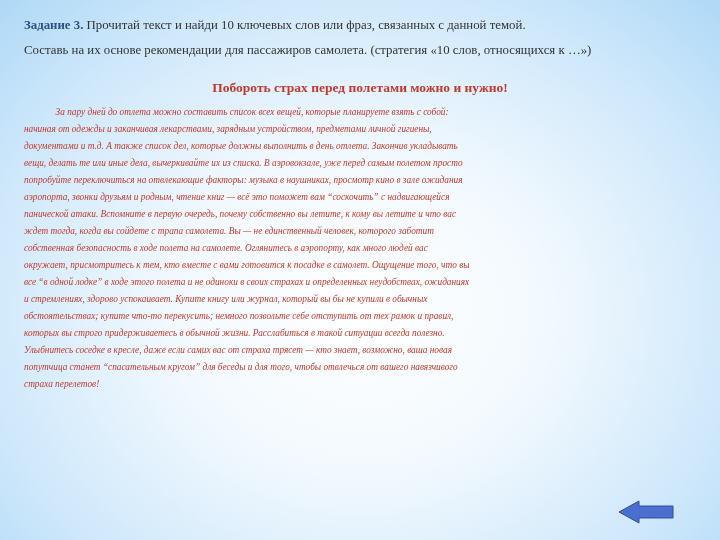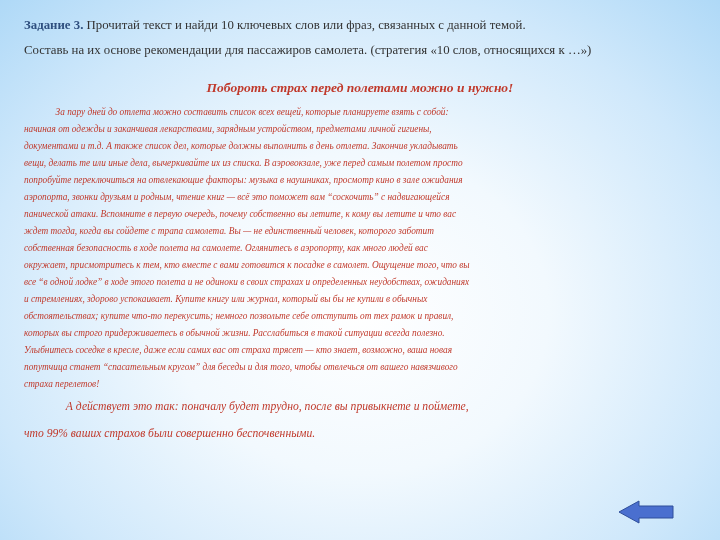--- a/index.html
+++ b/index.html
@@ -11,21 +11,21 @@
     .slide { position: absolute; left: 0; top: 0; width: 720px; height: 540px; }
     .task {
       position: absolute; left: 24px; top: 12px; width: 680px;
       font-size: 13.5px; color: #333333; line-height: 25px;
       transform: scaleX(0.95); transform-origin: left top;
     }
     .task .label { color: #2f4f7f; font-weight: bold; }
     .task p { margin: 0; white-space: nowrap; }
     .title {
       position: absolute; left: 0; top: 80px; width: 720px; text-align: center;
-      color: #c0392b; font-style: italic; font-weight: bold; font-size: 13.5px;
+      color: #c0392b; font-weight: bold; font-size: 13.5px;
     }
     .body {
       position: absolute; left: 24px; top: 103px; width: 690px;
       color: #c0392b; font-style: italic; font-size: 10px; line-height: 17px;
     }
     .body p { margin: 0; white-space: nowrap; transform: scaleX(0.93); transform-origin: left top; }
     .body p.indent { padding-left: 34px; }
     .closing {
       position: absolute; left: 24px; top: 393px; width: 680px;
       color: #c0392b; font-style: italic; font-size: 12.5px; line-height: 27px;
@@ -60,23 +60,19 @@
     <p>окружает, присмотритесь к тем, кто вместе с вами готовится к посадке в самолет. Ощущение того, что вы</p>
     <p>все “в одной лодке” в ходе этого полета и не одиноки в своих страхах и определенных неудобствах, ожиданиях</p>
     <p>и стремлениях, здорово успокаивает. Купите книгу или журнал, который вы бы не купили в обычных</p>
     <p>обстоятельствах; купите что-то перекусить; немного позвольте себе отступить от тех рамок и правил,</p>
     <p>которых вы строго придерживаетесь в обычной жизни. Расслабиться в такой ситуации всегда полезно.</p>
     <p>Улыбнитесь соседке в кресле, даже если самих вас от страха трясет — кто знает, возможно, ваша новая</p>
     <p>попутчица станет “спасательным кругом” для беседы и для того, чтобы отвлечься от вашего навязчивого</p>
     <p>страха перелетов!</p>
   </div>
 
-  <div class="closing">
-    <p class="indent">А действует это так: поначалу будет трудно, после вы привыкнете и поймете,</p>
-    <p>что 99% ваших страхов были совершенно беспочвенными.</p>
-  </div>
 
   <div class="back-button">
     <svg width="56" height="24" viewBox="0 0 56 24">
       <polygon points="1,12 21,1 21,6 55,6 55,18 21,18 21,23" fill="#4a6fcf" stroke="#2e4e9a" stroke-width="1"></polygon>
     </svg>
   </div>
 </div>
 
 </body></html>

